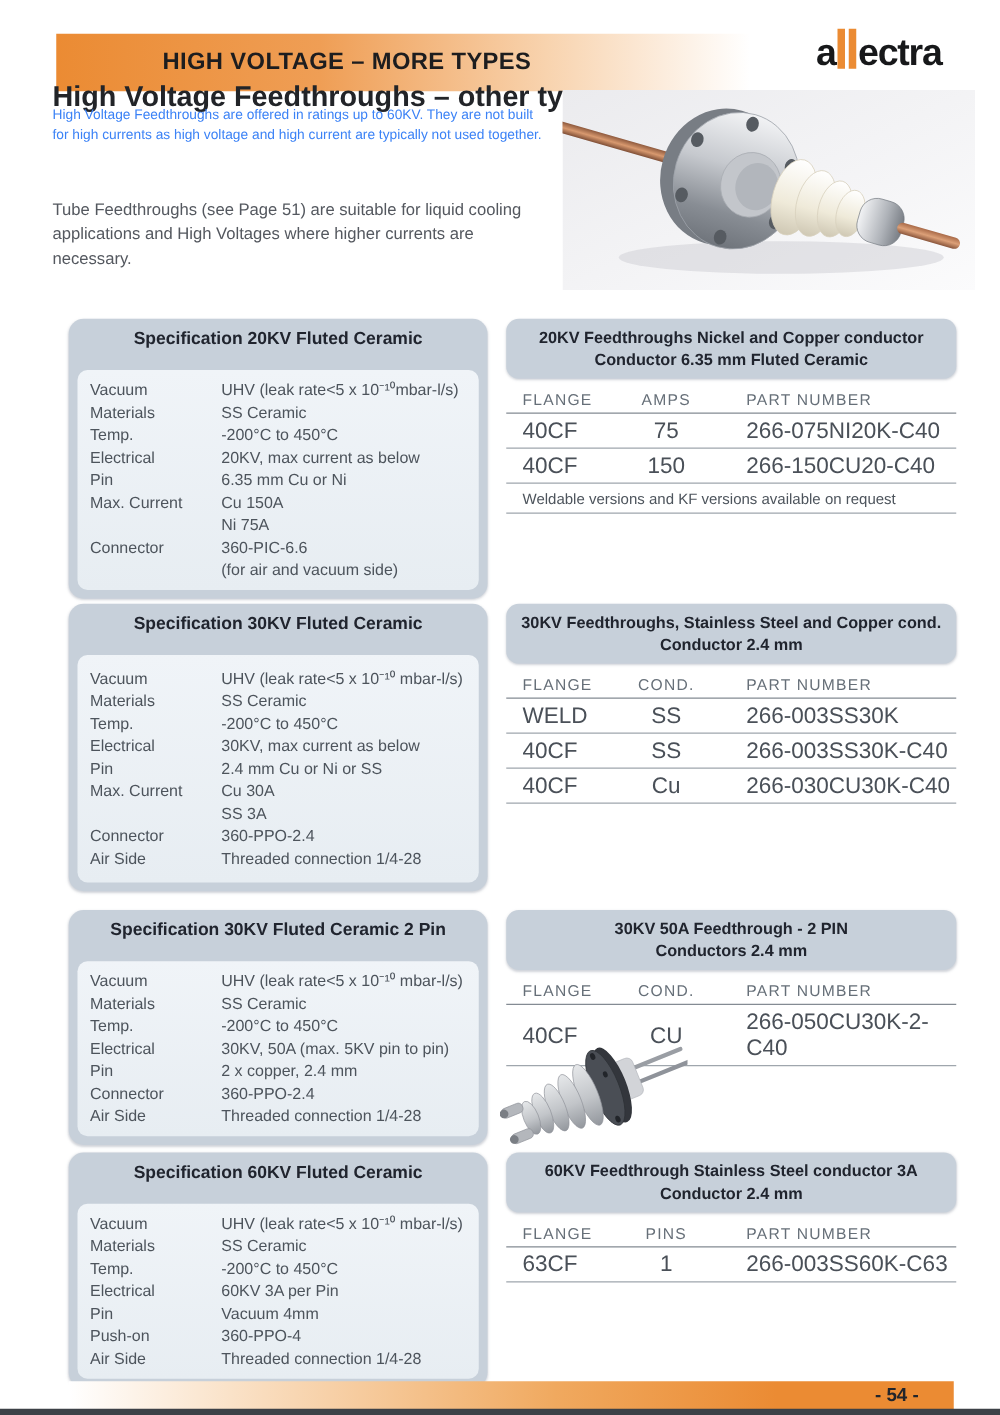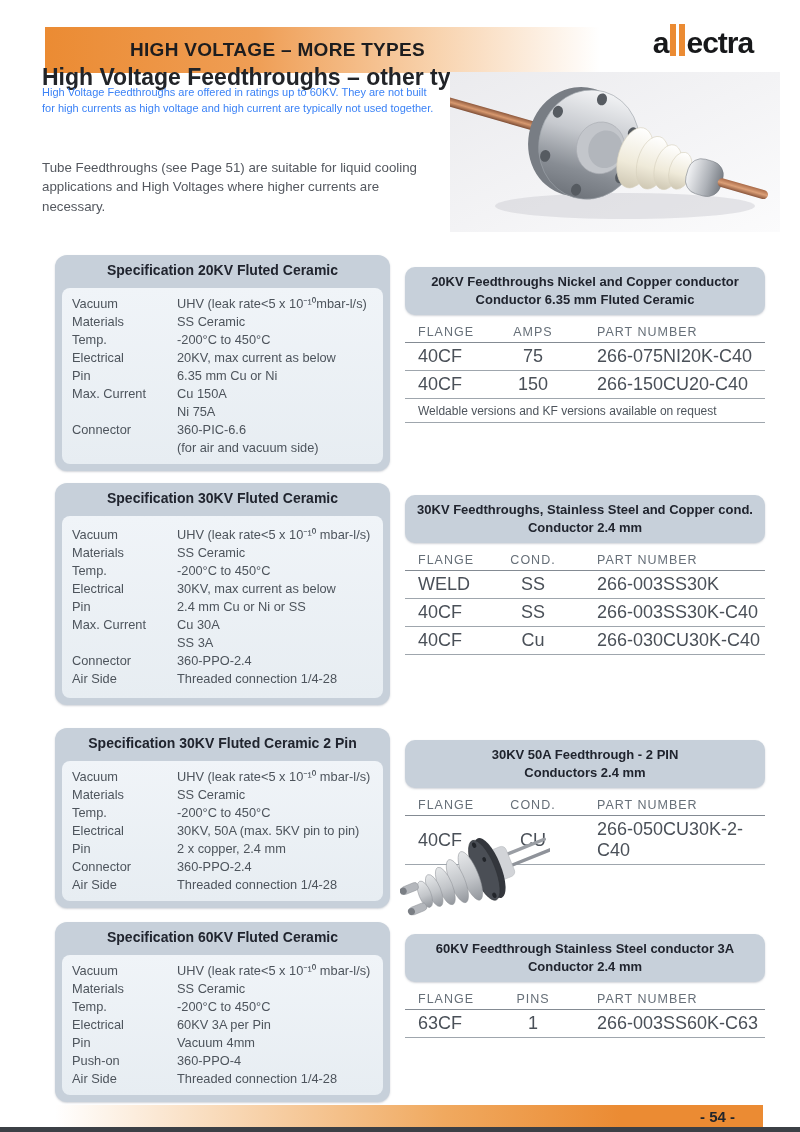--- a/index.html
+++ b/index.html
@@ -18,28 +18,28 @@
 
   
   .intro-heading{position:absolute;left:42px;top:64px;font-weight:bold;font-size:23px;color:#222428;}
   .intro-p1{position:absolute;left:42px;top:85px;width:392px;font-size:11px;line-height:1.45;color:#3b82f6;}
   .intro-p2{position:absolute;left:42px;top:158px;width:392px;font-size:13.3px;line-height:1.45;color:#54585f;}
 
   
   .specbox{position:absolute;left:55px;width:335px;background:#c7d0da;border-radius:12px;
            box-shadow:0 1px 2px rgba(120,130,145,.35);}
   .specbox-title{font-weight:bold;font-size:14px;color:#20242e;text-align:center;padding:7px 4px 6px 4px;}
-  .specbox-body{background:linear-gradient(#f0f4f8,#e7edf2);border-radius:8px;margin:4px 7px 7px 7px;
+  .specbox-body{background:linear-gradient(#f0f4f8,#e7edf2);border-radius:8px;margin:12px 7px 7px 7px;
                 padding:7px 2px 7px 10px;}
   .spec-row{display:flex;line-height:18px;font-size:12.8px;color:#4d545c;white-space:nowrap;}
   .spec-label{width:105px;flex:none;}
   .spec-value{flex:1;}
 
   
-  .table-block{position:absolute;left:405px;width:360px;margin-top:12px;}
+  .table-block{position:absolute;left:405px;width:360px;}
   .table-title{background:#c7d0da;border-radius:10px;font-weight:bold;font-size:13px;color:#20242e;
                text-align:center;padding:6px 8px;line-height:1.4;box-shadow:0 1px 2px rgba(120,130,145,.35);}
   .trow{display:flex;align-items:center;padding:3px 0 3px 13px;font-size:18px;color:#4a5058;
         border-bottom:1px solid #9fa6ad;}
   .trow.thead{color:#666f78;font-size:12.5px;letter-spacing:1px;margin-top:7px;border-bottom:1px solid #848b93;}
   .c1{width:75px;flex:none;}
   .c2{width:80px;flex:none;text-align:center;}
   .c3{flex:1;padding-left:24px;}
   .table-footnote{font-size:12px;color:#4d545c;padding:5px 0 4px 13px;border-bottom:1px solid #9fa6ad;}
 

